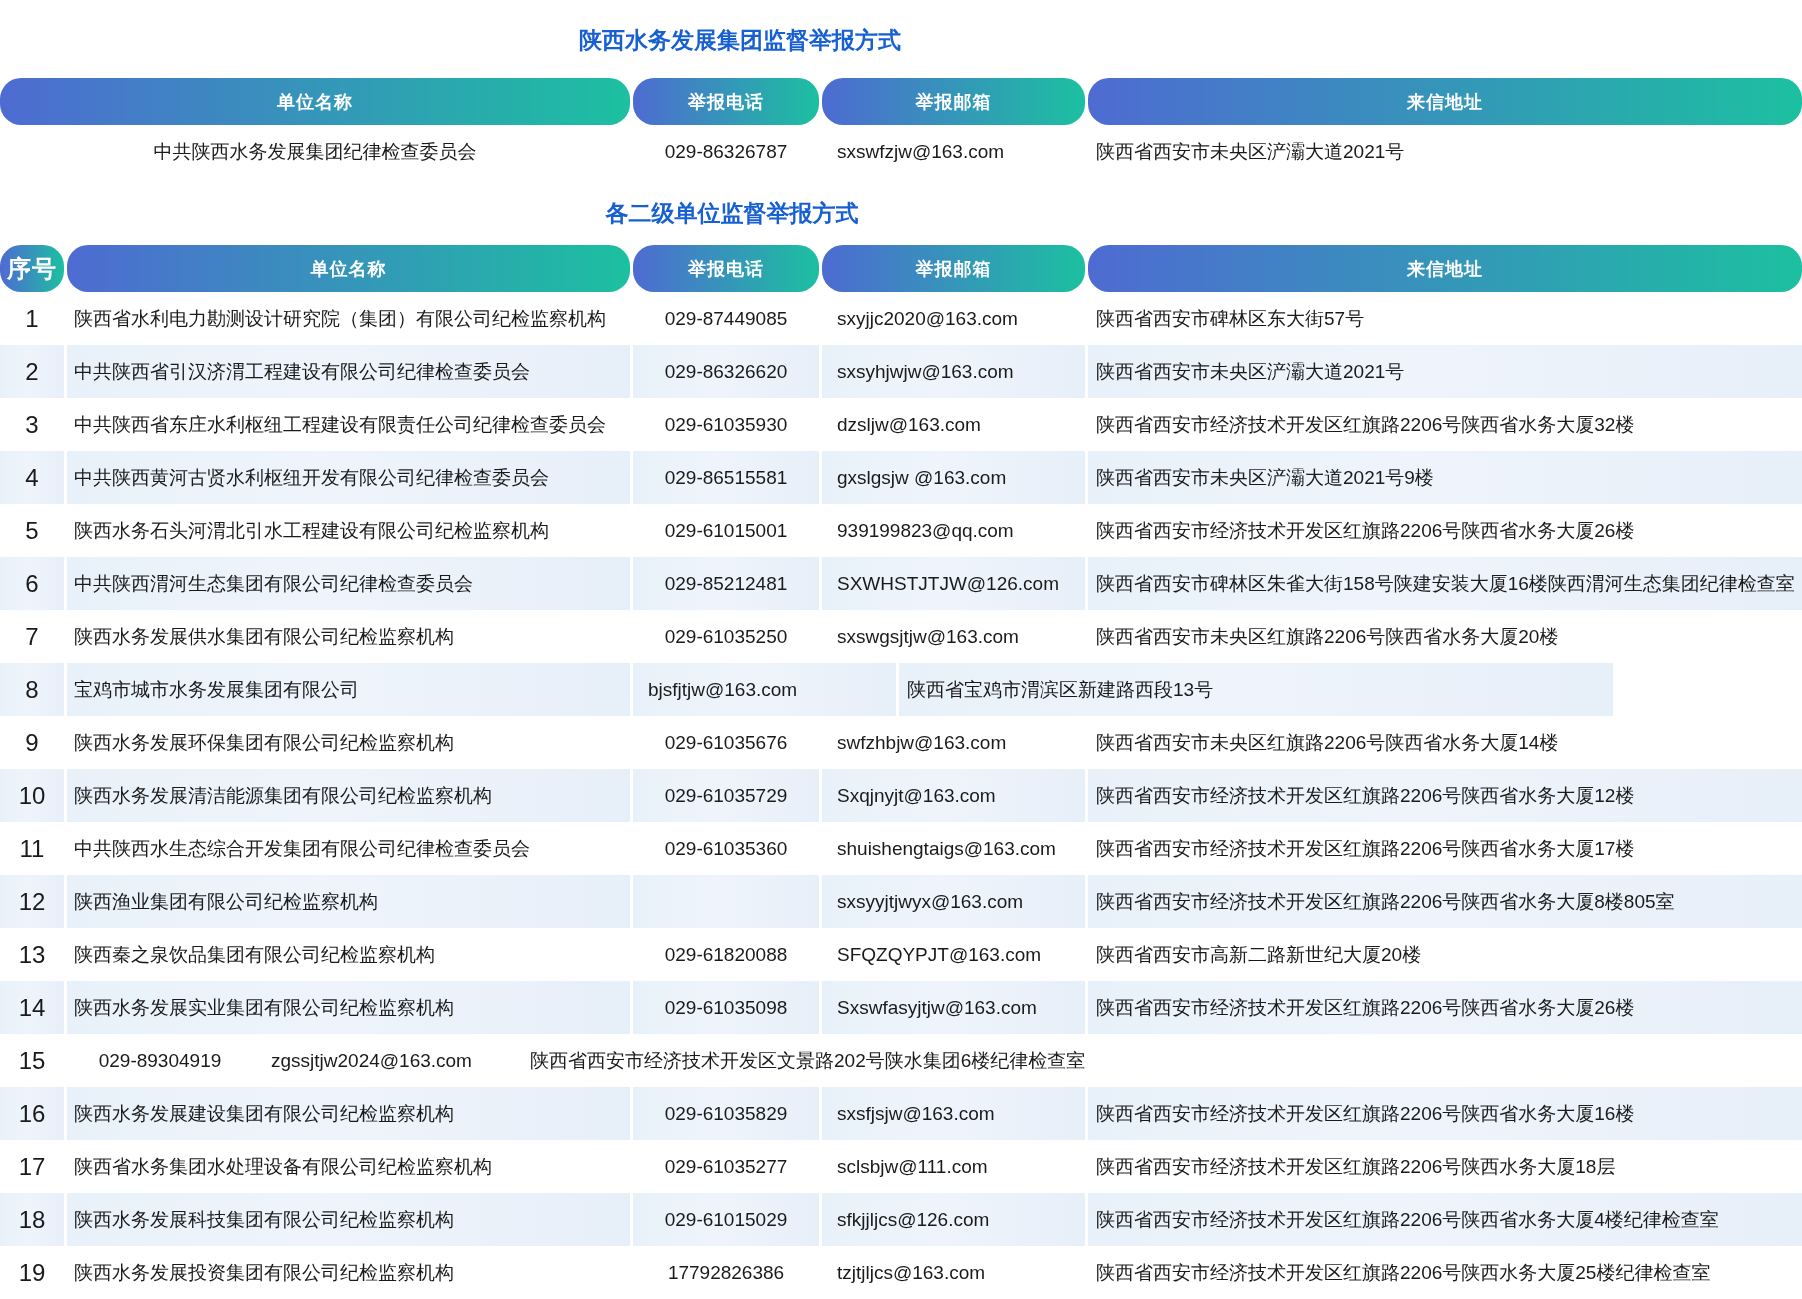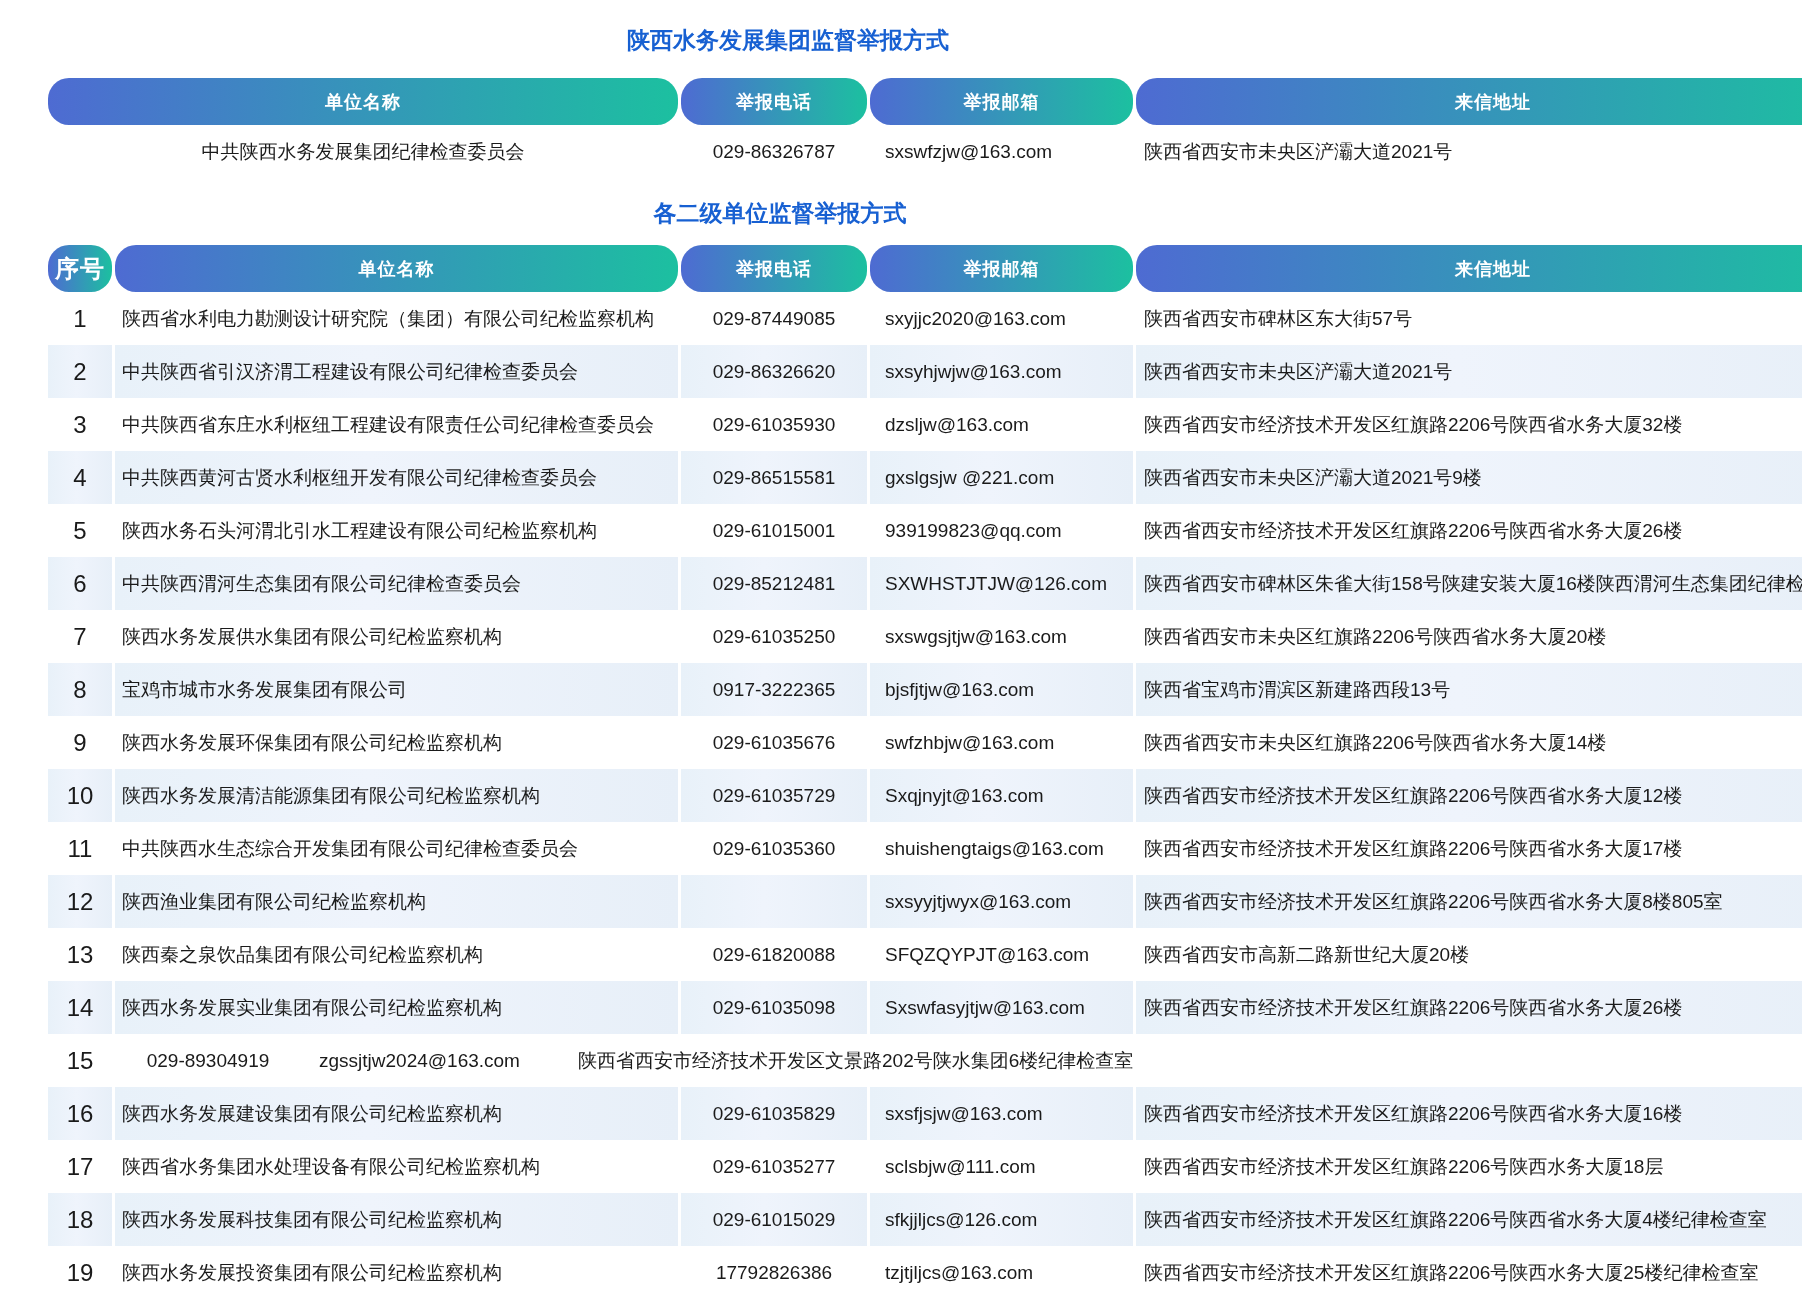--- a/index.html
+++ b/index.html
@@ -3,21 +3,21 @@
 <meta charset="utf-8">
 <style>
   * { box-sizing: border-box; margin: 0; padding: 0; }
   html, body { background: #ffffff; }
   body {
     width: 1802px;
     min-height: 1299px;
     font-family: "Liberation Sans", "DejaVu Sans", sans-serif;
     color: #1a1a1a;
   }
-  .page { width: 1480px; margin-left: 48px; }
+  .page { width: 1480px; }
 
   .main-title {
     text-align: center;
     font-size: 23px;
     font-weight: bold;
     color: #1760d2;
     line-height: 32px;
     padding: 24px 0 22px 0;
   }
   .sub-title {
@@ -128,21 +128,21 @@
           <div class="td c0">3</div>
           <div class="td c1">中共陕西省东庄水利枢纽工程建设有限责任公司纪律检查委员会</div>
           <div class="td c2">029-61035930</div>
           <div class="td c3">dzsljw@163.com</div>
           <div class="td c4">陕西省西安市经济技术开发区红旗路2206号陕西省水务大厦32楼</div>
         </div>
         <div class="trow">
           <div class="td c0">4</div>
           <div class="td c1">中共陕西黄河古贤水利枢纽开发有限公司纪律检查委员会</div>
           <div class="td c2">029-86515581</div>
-          <div class="td c3">gxslgsjw @221.com</div>
+          <div class="td c3">gxslgsjw @163.com</div>
           <div class="td c4">陕西省西安市未央区浐灞大道2021号9楼</div>
         </div>
         <div class="trow">
           <div class="td c0">5</div>
           <div class="td c1">陕西水务石头河渭北引水工程建设有限公司纪检监察机构</div>
           <div class="td c2">029-61015001</div>
           <div class="td c3">939199823@qq.com</div>
           <div class="td c4">陕西省西安市经济技术开发区红旗路2206号陕西省水务大厦26楼</div>
         </div>
         <div class="trow">
@@ -155,21 +155,20 @@
         <div class="trow">
           <div class="td c0">7</div>
           <div class="td c1">陕西水务发展供水集团有限公司纪检监察机构</div>
           <div class="td c2">029-61035250</div>
           <div class="td c3">sxswgsjtjw@163.com</div>
           <div class="td c4">陕西省西安市未央区红旗路2206号陕西省水务大厦20楼</div>
         </div>
         <div class="trow">
           <div class="td c0">8</div>
           <div class="td c1">宝鸡市城市水务发展集团有限公司</div>
-          <div class="td c2">0917-3222365</div>
           <div class="td c3">bjsfjtjw@163.com</div>
           <div class="td c4">陕西省宝鸡市渭滨区新建路西段13号</div>
         </div>
         <div class="trow">
           <div class="td c0">9</div>
           <div class="td c1">陕西水务发展环保集团有限公司纪检监察机构</div>
           <div class="td c2">029-61035676</div>
           <div class="td c3">swfzhbjw@163.com</div>
           <div class="td c4">陕西省西安市未央区红旗路2206号陕西省水务大厦14楼</div>
         </div>

